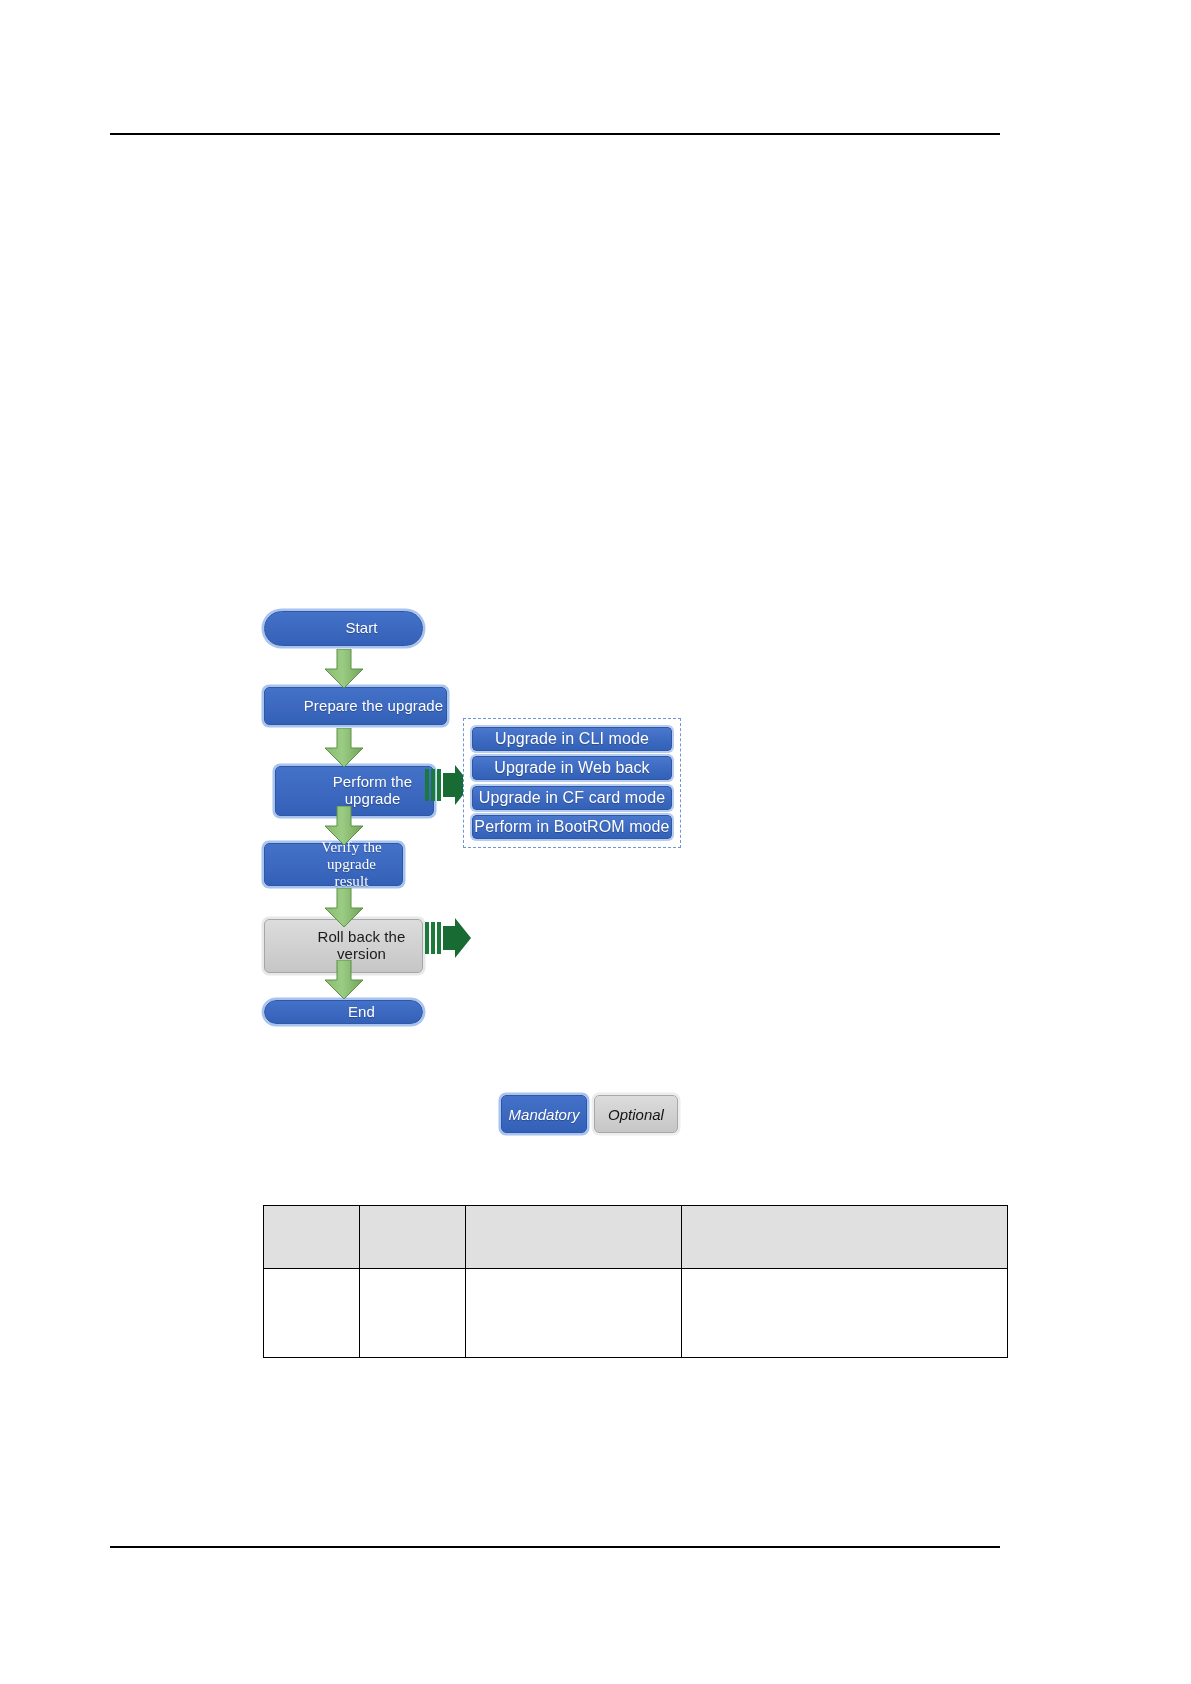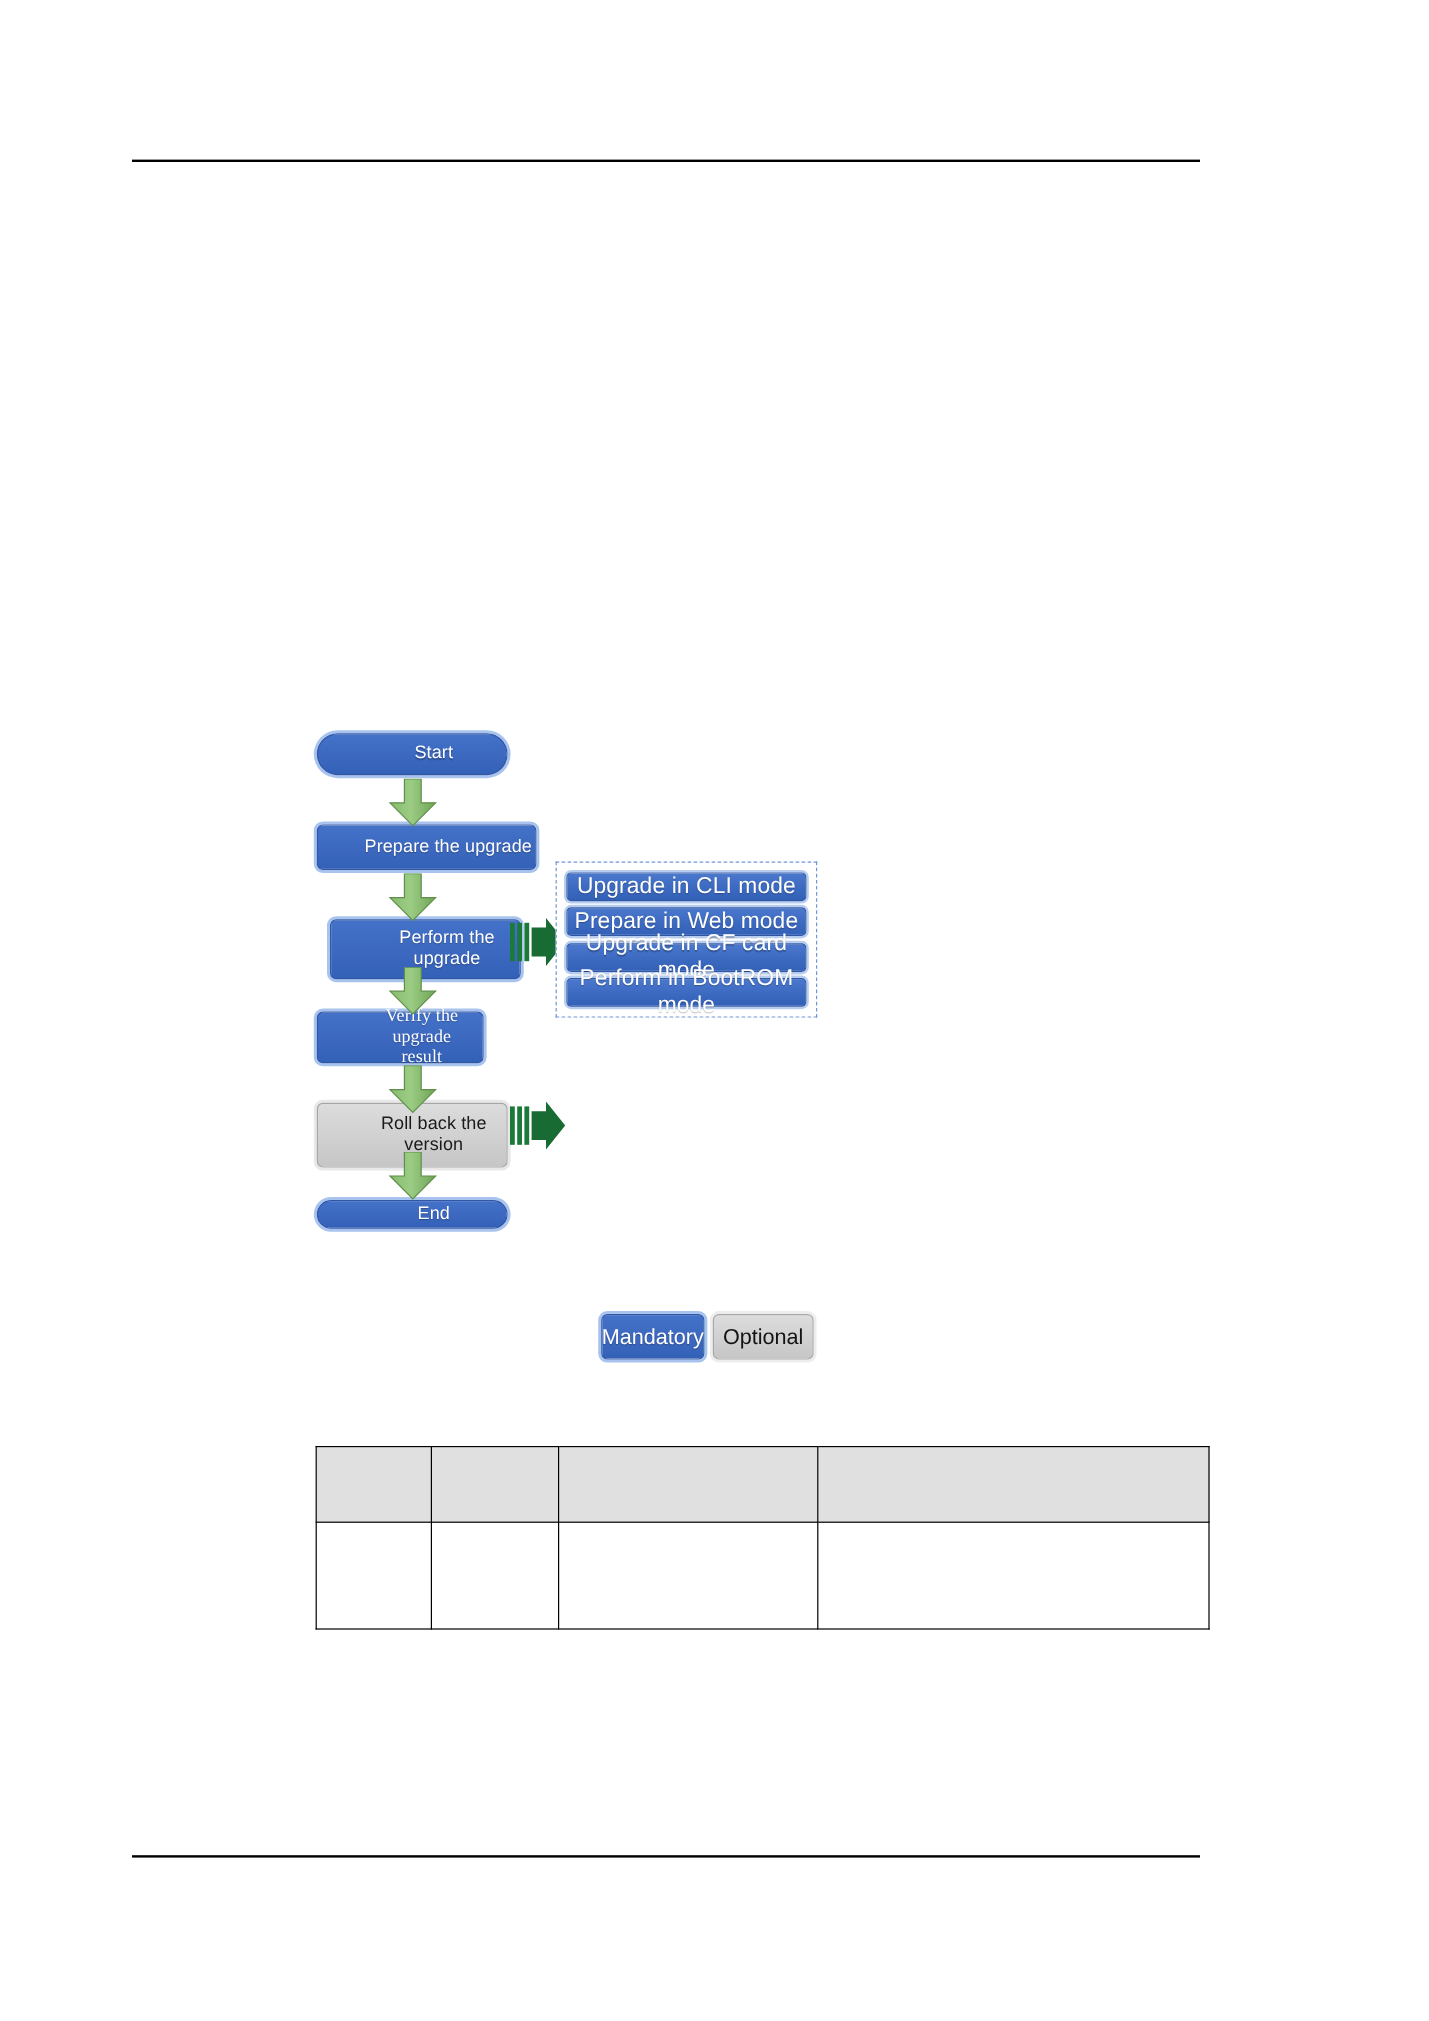--- a/index.html
+++ b/index.html
@@ -115,21 +115,21 @@
   #panel-upgrade  { left: 463px; top: 718px; width: 218px; height: 130px; }
   #panel-rollback { left: 463px; top: 871px; width: 218px; height: 140px; }
 
   .chip {
     box-sizing: border-box;
     height: 24px;
     display: flex;
     align-items: center;
     justify-content: center;
     text-align: center;
-    font-size: 19px;
+    font-size: 16px;
     border-radius: 4px;
     letter-spacing: 0.1px;
   }
   .chip.blue {
     background: linear-gradient(180deg, #4a78cd 0%, #3d6ac1 55%, #3461b8 100%);
     border: 1px solid #2f57a6;
     box-shadow: 0 0 0 2px #b7cdf0;
     color: #ffffff;
     text-shadow: 0 1px 1px rgba(0,0,0,0.28);
     margin: 2.5px 2px;
@@ -142,23 +142,24 @@
     margin: 2.5px 2px;
   }
 
   
   .legend-item {
     position: absolute;
     box-sizing: border-box;
     display: flex;
     align-items: center;
     justify-content: center;
-    font-size: 18px;
+    font-size: 15px;
     border-radius: 5px;
     height: 38px;
+    font-style: italic;
   }
   #legend-mandatory {
     left: 501px; top: 1095px; width: 86px;
     background: linear-gradient(180deg, #4472c9 0%, #3c68bf 55%, #3461b8 100%);
     border: 1.5px solid #2f57a6;
     box-shadow: 0 0 0 2.5px #a8c4ee;
     color: #ffffff;
     text-shadow: 0 1px 1px rgba(0,0,0,0.28);
   }
   #legend-optional {
@@ -251,21 +252,21 @@
     </svg>
     <svg class="arrow-right" id="arrow-right-rollback" viewBox="0 0 48 44">
       <rect x="1" y="6" width="4" height="32" fill="#1b7a3a"></rect>
       <rect x="7" y="6" width="4" height="32" fill="#1b7a3a"></rect>
       <rect x="13" y="6" width="4" height="32" fill="#1b7a3a"></rect>
       <path d="M19 10 H31 V2 L47 22 L31 42 V34 H19 Z" fill="#176b33"></path>
     </svg>
 
     <div class="panel" id="panel-upgrade">
       <div class="chip blue">Upgrade in CLI mode</div>
-      <div class="chip blue">Prepare in Web mode</div>
+      <div class="chip blue">Upgrade in Web back</div>
       <div class="chip blue">Upgrade in CF card mode</div>
       <div class="chip blue">Perform in BootROM mode</div>
     </div>
 
 
     <div class="legend-item" id="legend-mandatory">Mandatory</div>
     <div class="legend-item" id="legend-optional">Optional</div>
   </div>
 
   <table class="doc-table">

